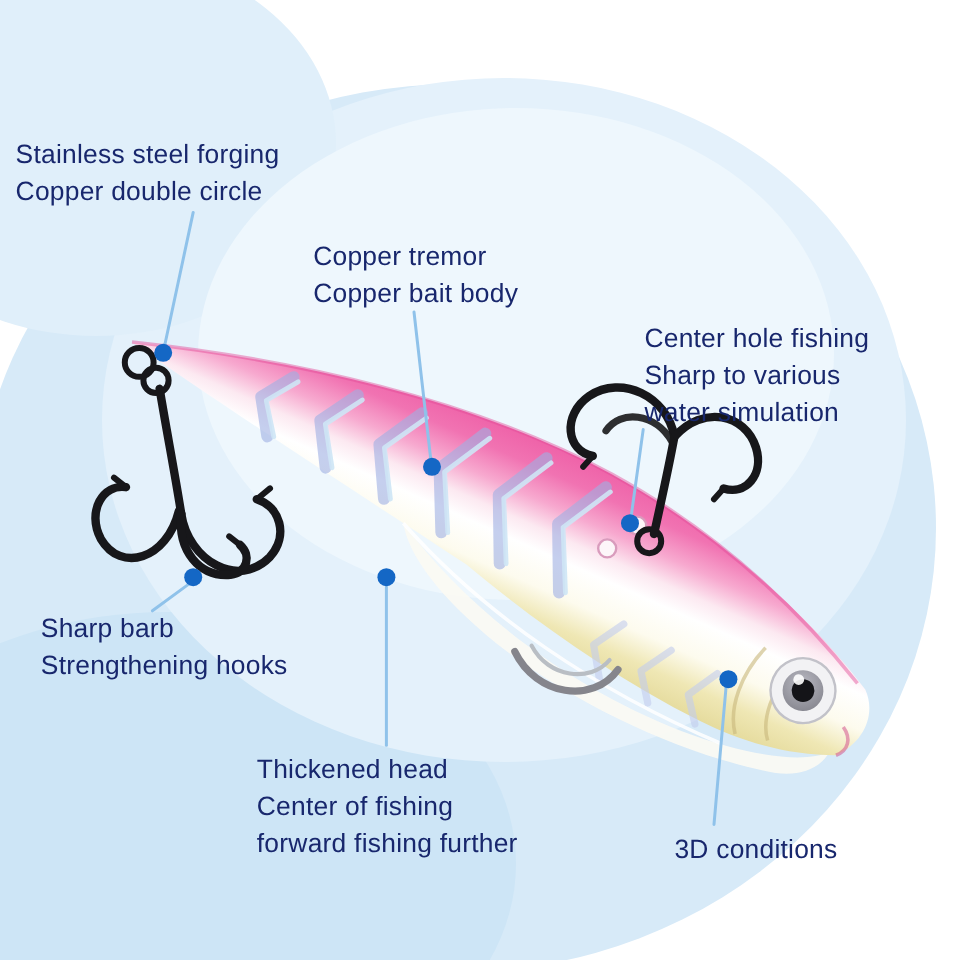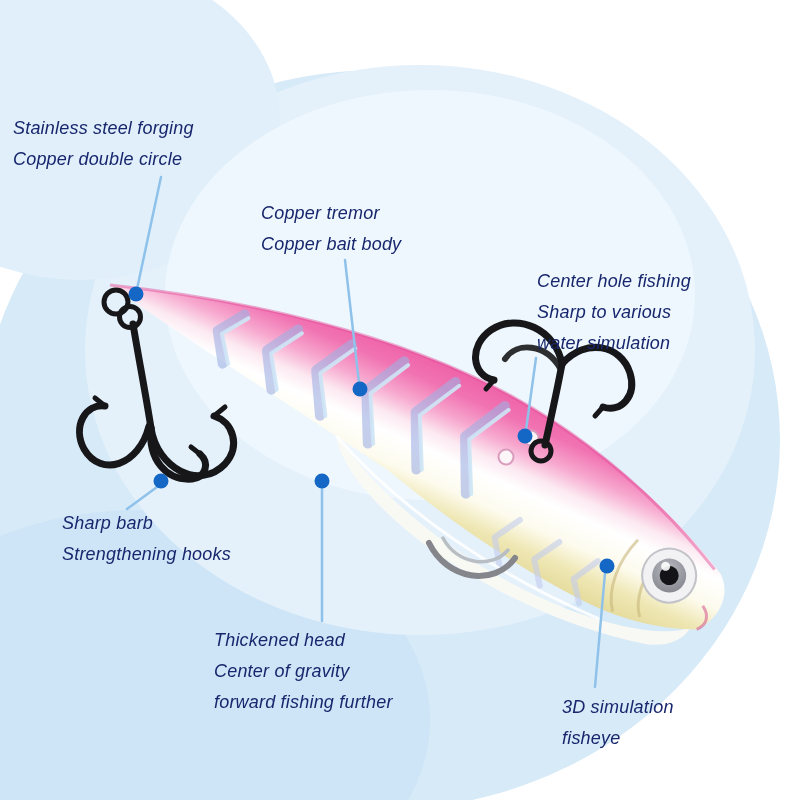--- a/index.html
+++ b/index.html
@@ -10,30 +10,29 @@
   html,body{margin:0;padding:0;background:#ffffff;}
   .stage{
     position:relative;width:800px;height:800px;overflow:hidden;
     background:#ffffff;
     font-family:"Liberation Sans", sans-serif;
   }
   svg.scene{position:absolute;left:0;top:0;}
   .ann{
     position:absolute;
     color:var(--text,#18276d);
-    font-size:18px;
+    font-size:22px;
     line-height:31px;
     white-space:nowrap;
     letter-spacing:0.2px;
-    font-style:italic;
   }
   #ann-1{left:13px;top:113px;}
   #ann-2{left:261px;top:198px;}
   #ann-3{left:537px;top:266px;}
-  #ann-4{left:34px;top:508px;margin-left:28px;}
+  #ann-4{left:34px;top:508px;}
   #ann-5{left:214px;top:625px;}
   #ann-6{left:562px;top:692px;}
   .callout-line{stroke:var(--callout-line,#8fc2ea);stroke-width:2.5;fill:none;stroke-linecap:round;}
   .callout-dot{fill:var(--callout-dot,#1467c5);}
 </style>
 </head>
 <body>
 
 <div class="stage">
 
@@ -182,22 +181,21 @@
     <div>water simulation</div>
   </div>
 
   <div class="ann" id="ann-4">
     <div>Sharp barb</div>
     <div>Strengthening hooks</div>
   </div>
 
   <div class="ann" id="ann-5">
     <div>Thickened head</div>
-    <div>Center of gravity</div>
+    <div>Center of fishing</div>
     <div>forward fishing further</div>
   </div>
 
   <div class="ann" id="ann-6">
-    <div>3D simulation</div>
-    <div>fisheye</div>
+    <div>3D conditions</div>
   </div>
 
 </div>
 
 </body></html>

